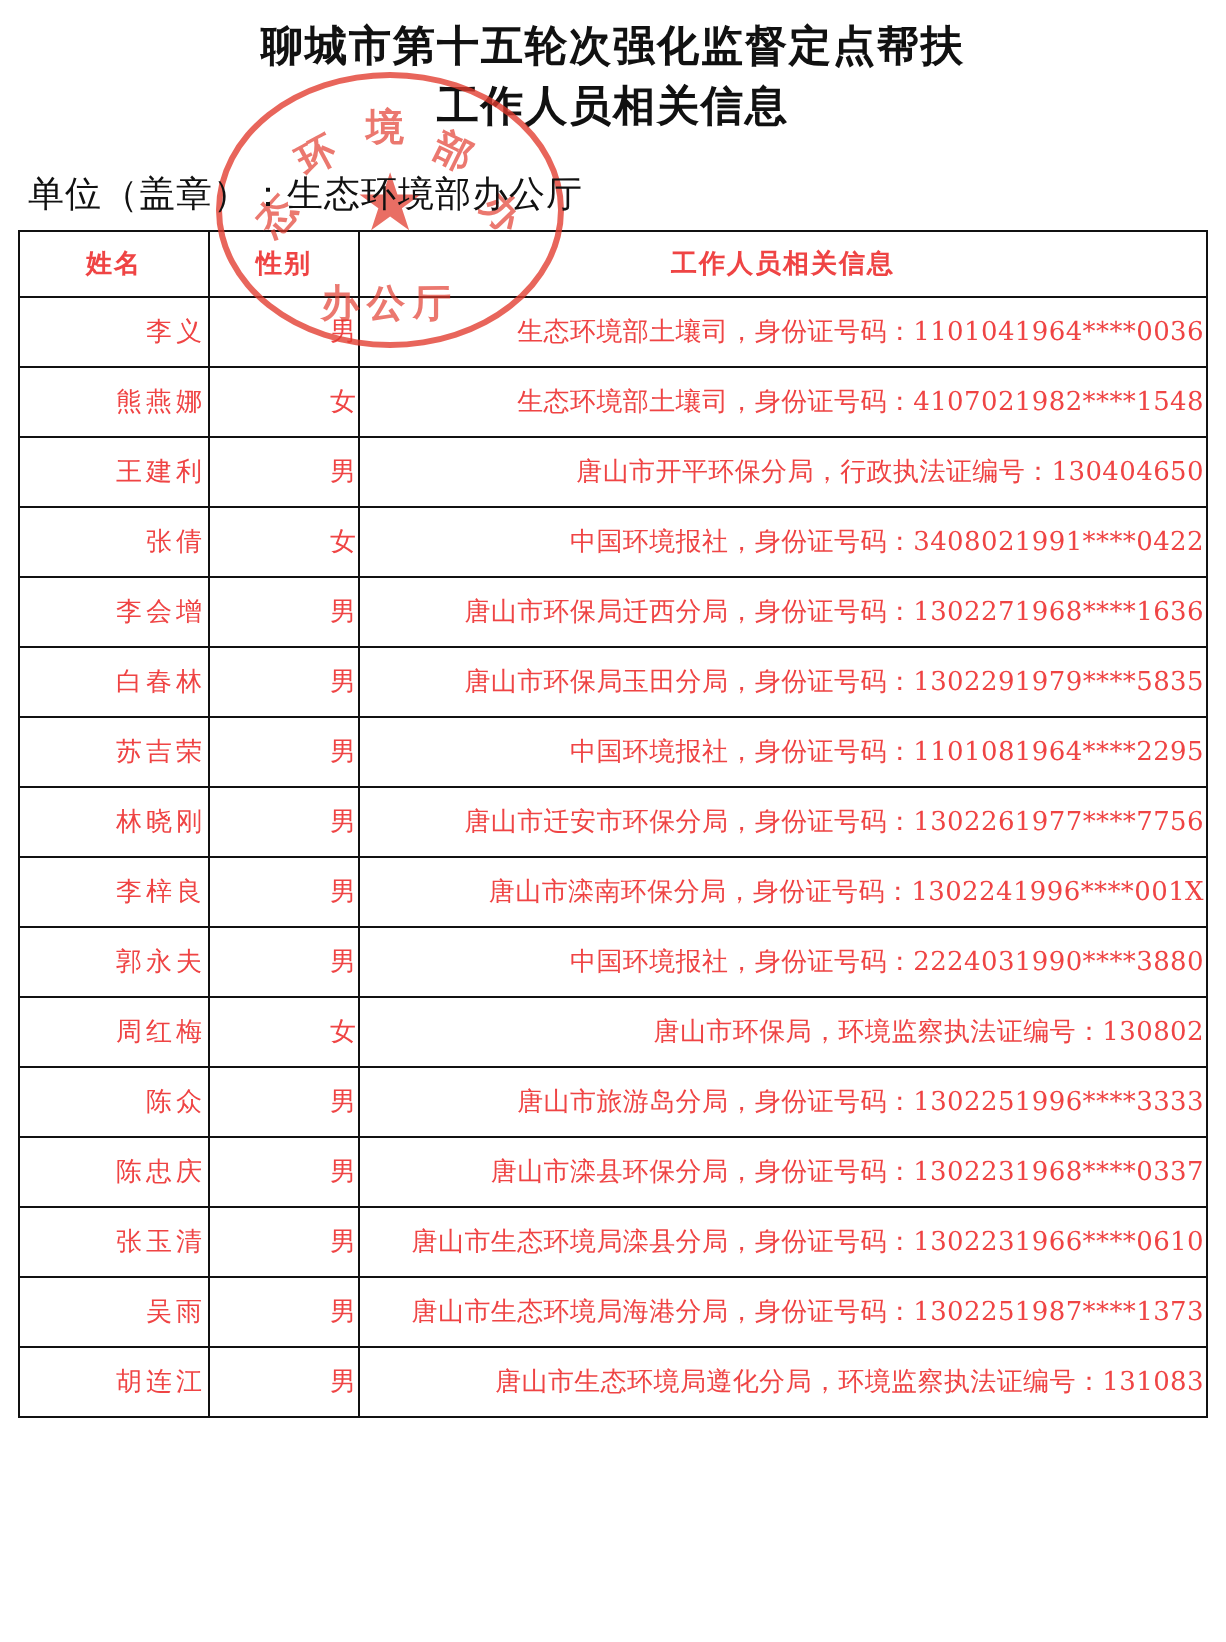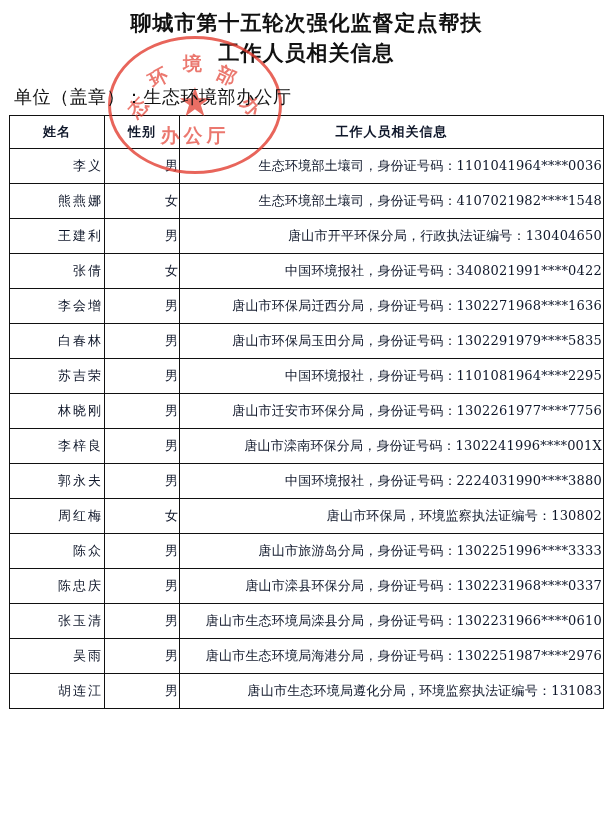--- a/index.html
+++ b/index.html
@@ -86,21 +86,21 @@
     opacity: 0.88;
   }
   .seal-ch.c1 { left: 18px;  top: 56px;  transform: rotate(-48deg); }
   .seal-ch.c2 { left: 38px;  top: 26px;  transform: rotate(-28deg); }
   .seal-ch.c3 { left: 72px;  top: 12px;  transform: rotate(0deg); }
   .seal-ch.c4 { left: 106px; top: 24px;  transform: rotate(26deg); }
   .seal-ch.c5 { left: 130px; top: 54px;  transform: rotate(46deg); }
   .seal-bottom {
     position: absolute;
     left: 0;
-    top: 84px;
+    top: 100px;
     width: 168px;
     text-align: center;
     color: #e23b2e;
     font-family: "DejaVu Serif", "Liberation Serif", serif;
     font-weight: bold;
     font-size: 19px;
     letter-spacing: 4px;
     opacity: 0.88;
   }
   table.roster {
@@ -110,21 +110,21 @@
     border-collapse: collapse;
     table-layout: fixed;
     position: relative;
     z-index: 1;
     background: transparent;
   }
   table.roster th, table.roster td {
     border: 1px solid #111;
     font-family: "DejaVu Serif", "Liberation Serif", serif;
     font-size: 13px;
-    color: #0f172a;
+    color: #ef4444;
   }
   table.roster th {
     height: 30px;
     font-weight: bold;
     text-align: center;
     letter-spacing: 1px;
   }
   table.roster td {
     height: 32px;
     text-align: right;
@@ -250,21 +250,21 @@
         <td class="c-info">唐山市滦县环保分局，身份证号码：1302231968****0337</td>
       </tr>
       <tr>
         <td class="c-name">张玉清</td>
         <td class="c-gender">男</td>
         <td class="c-info">唐山市生态环境局滦县分局，身份证号码：1302231966****0610</td>
       </tr>
       <tr>
         <td class="c-name">吴雨</td>
         <td class="c-gender">男</td>
-        <td class="c-info">唐山市生态环境局海港分局，身份证号码：1302251987****2976</td>
+        <td class="c-info">唐山市生态环境局海港分局，身份证号码：1302251987****1373</td>
       </tr>
       <tr>
         <td class="c-name">胡连江</td>
         <td class="c-gender">男</td>
         <td class="c-info">唐山市生态环境局遵化分局，环境监察执法证编号：131083</td>
       </tr>
     </tbody>
   </table>
 
 </div>

